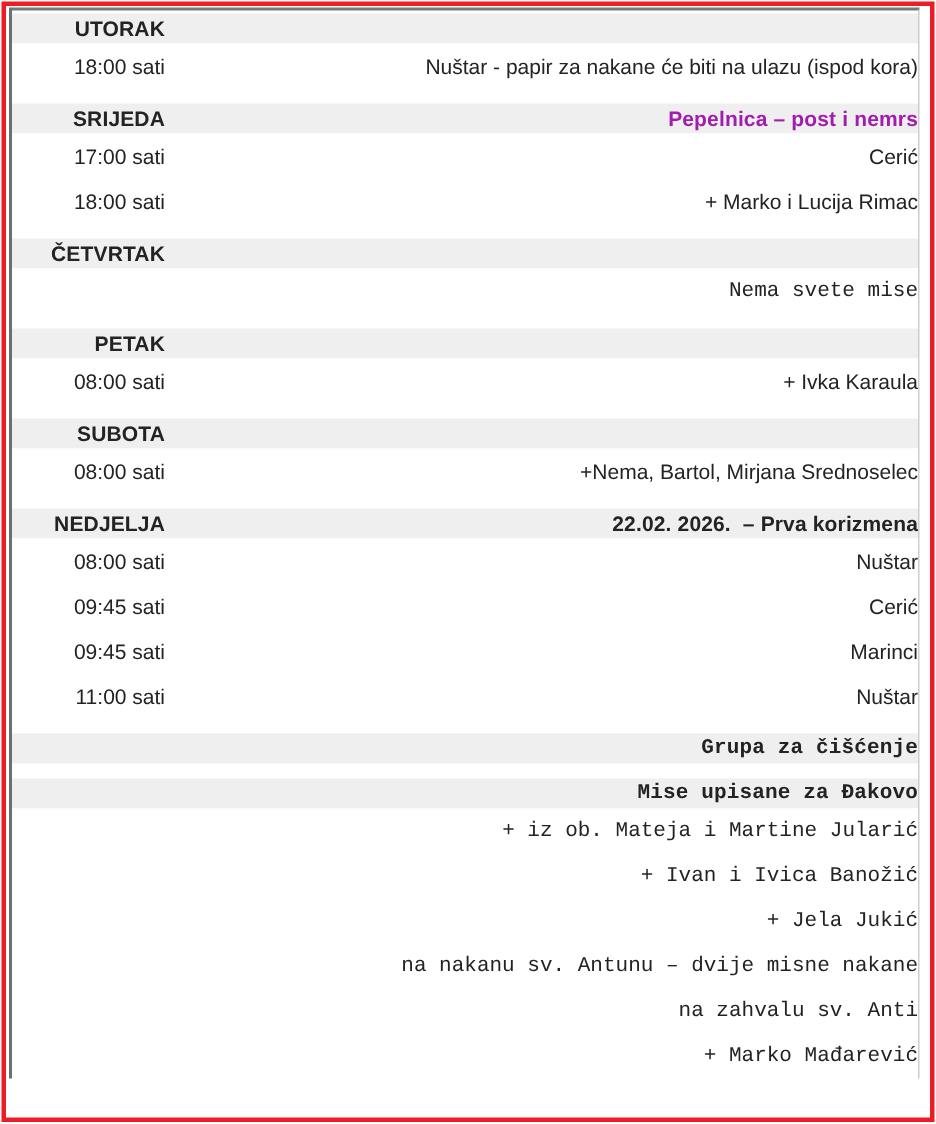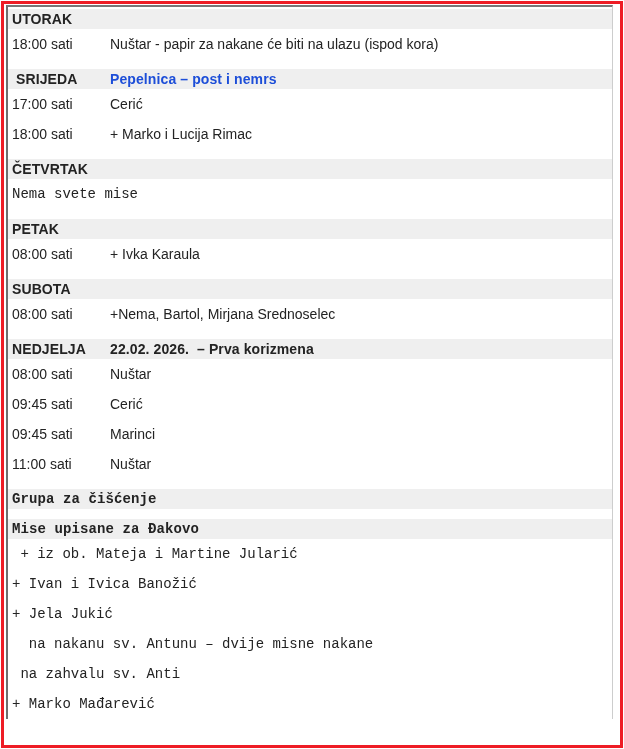--- a/index.html
+++ b/index.html
@@ -33,37 +33,39 @@
     box-sizing: border-box;
   }
   .row { display: flex; align-items: center; box-sizing: border-box; }
   .row.header {
     background: #efefef;
     height: 20px;
     margin-top: 10px;
     font-weight: bold;
     font-size: 14px;
     letter-spacing: 0.1px;
+    text-align: right;
   }
   .row.header.first { margin-top: 2px; }
   .row.entry {
     background: #ffffff;
     height: 30px;
     font-size: 14px;
+    text-align: right;
   }
   .cell-day, .cell-time {
     flex: 0 0 98px;
     padding-left: 4px;
     white-space: pre;
   }
   .cell-note, .cell-desc {
     flex: 1 1 auto;
     white-space: pre-wrap;
   }
-  .cell-note.red { color: #1d4ed8; }
+  .cell-note.red { color: #a21caf; }
   .cell-full {
     flex: 1 1 auto;
     padding-left: 4px;
     white-space: pre-wrap;
     font-family: Liberation Mono, monospace;
   }
 </style>
 </head>
 <body>
 

